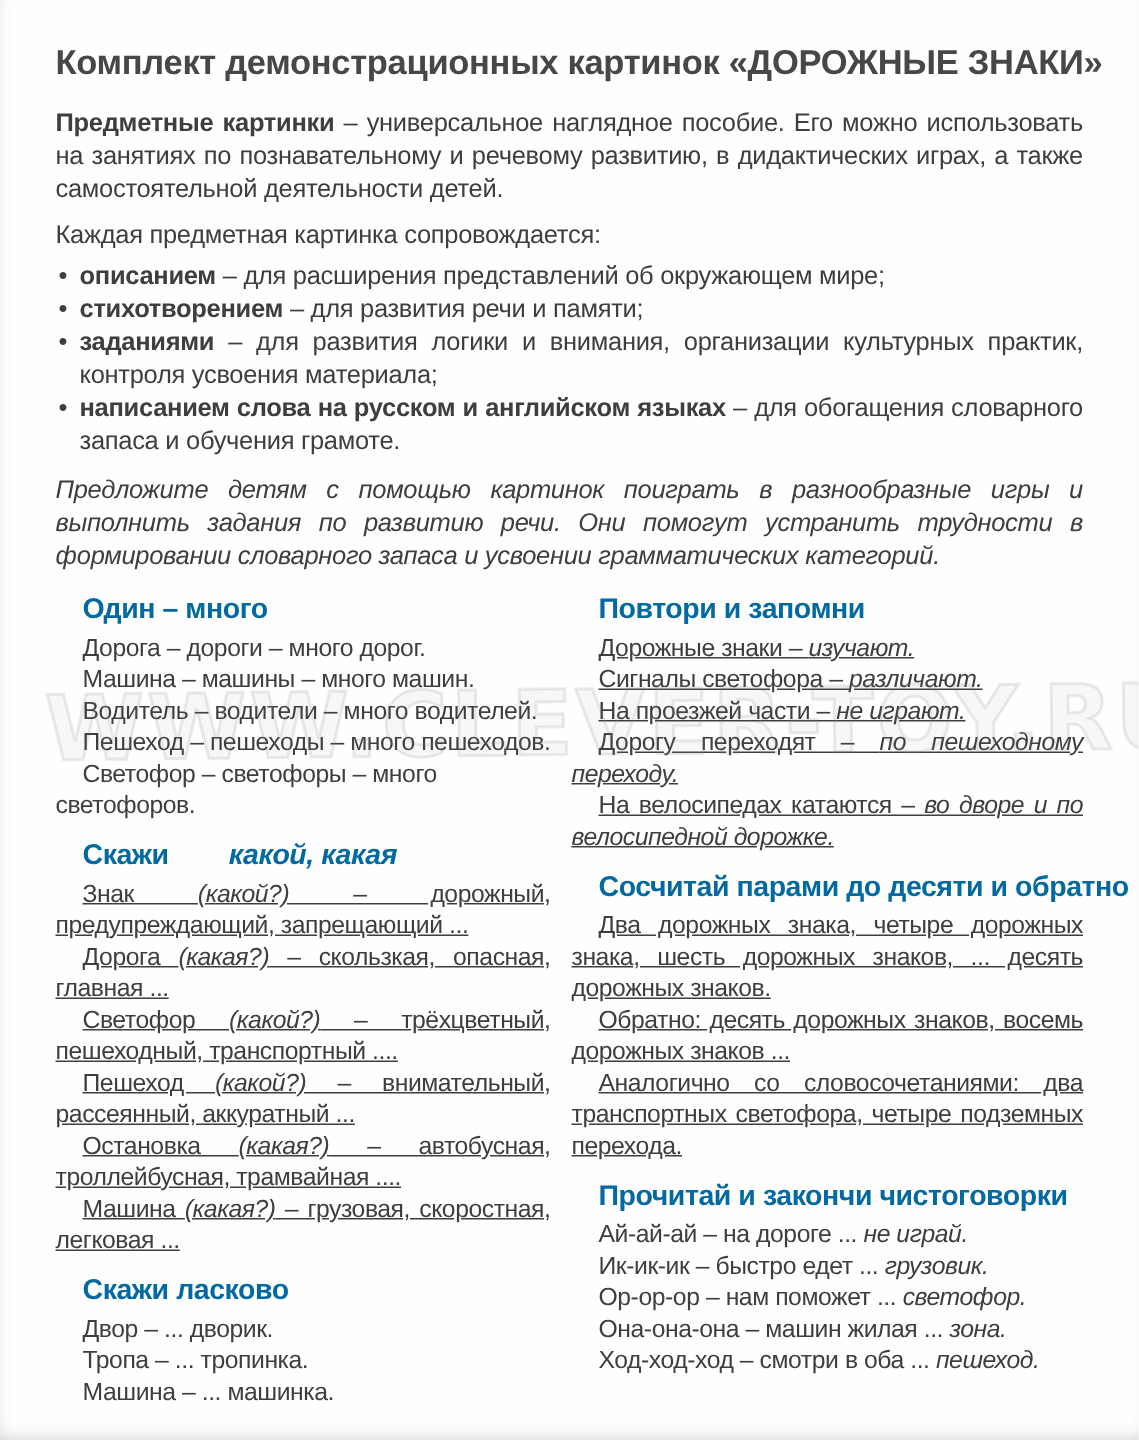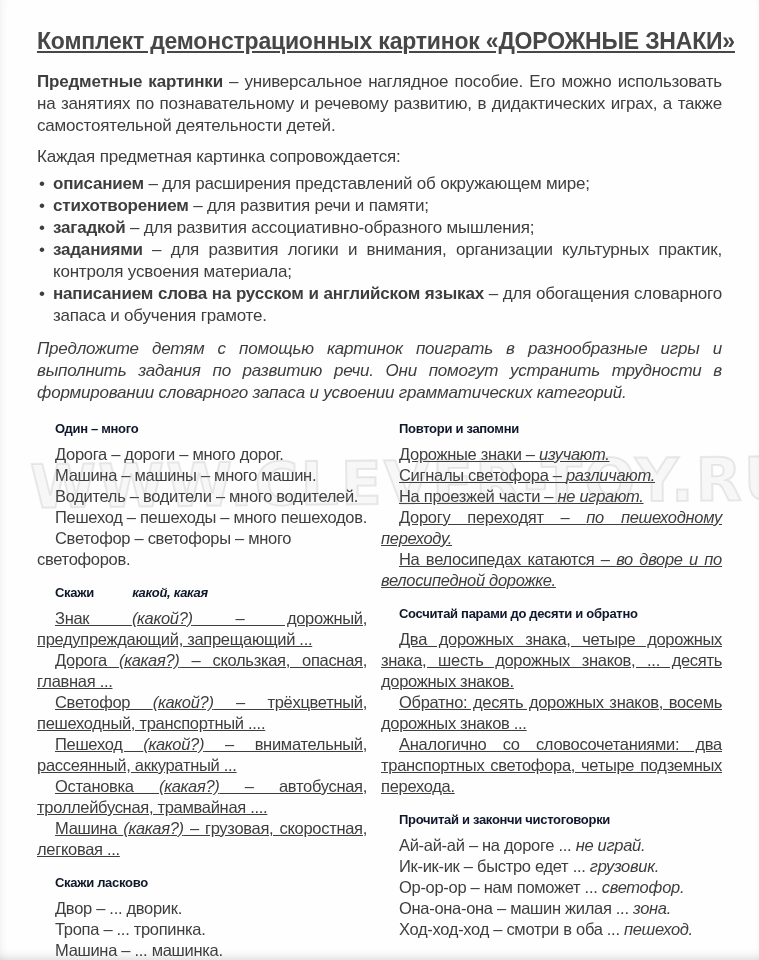--- a/index.html
+++ b/index.html
@@ -10,39 +10,39 @@
   }
   .page{
     position:relative;width:759px;height:960px;box-sizing:border-box;
     padding:24px 37px 0 37px;background:#fefefe;
     box-shadow:inset 0 -9px 12px -9px rgba(0,0,0,0.20),
                inset 9px 0 12px -10px rgba(0,0,0,0.08),
                inset -4px 0 8px -6px rgba(0,0,0,0.05);
   }
   h1.title{
     font-size:23px;line-height:30px;font-weight:bold;color:#474747;
-    text-align:center;margin:2px 0 15px 0;letter-spacing:-0.2px;white-space:nowrap;text-decoration:underline;
+    text-align:center;margin:2px 0 15px 0;letter-spacing:-0.2px;white-space:nowrap;
   }
   .body-par{
     font-size:17px;line-height:22px;margin:0;text-align:justify;letter-spacing:-0.2px;
   }
   .body-par + .body-par{margin-top:9px;}
   ul.bullets{list-style:none;margin:5px 0 0 0;padding:0;}
   ul.bullets li{
     position:relative;padding-left:16px;font-size:17px;line-height:22px;
     text-align:justify;letter-spacing:-0.2px;
   }
   ul.bullets li::before{content:"\2022";position:absolute;left:2px;top:0;}
   p.closing{margin-top:11px;font-style:italic;}
   .columns{display:flex;gap:14px;margin-top:2px;}
   .col{min-width:0;}
   .col.left{flex:0 0 330px;}
   .col.right{flex:1 1 auto;}
   .sec-h{
-    font-size:13px;line-height:21px;font-weight:bold;color:#0f172a;
+    font-size:19px;line-height:21px;font-weight:bold;color:#0369a1;
     margin:12px 0 5px 0;text-indent:18px;letter-spacing:-0.3px;white-space:nowrap;
   }
   .col-par{
     font-size:16.5px;line-height:21px;margin:0;text-indent:18px;letter-spacing:-0.3px;
   }
   .col-par.just{text-align:justify;text-decoration:underline;}
   .s-n{}
   .s-b{font-weight:bold;}
   .s-i{font-style:italic;}
   .s-bi{font-weight:bold;font-style:italic;margin-left:35px;}
@@ -66,21 +66,20 @@
   <h1 class="title">Комплект демонстрационных картинок «ДОРОЖНЫЕ ЗНАКИ»</h1>
 
   <div>
       <p class="body-par"><span class="s-b">Предметные картинки</span><span class="s-n"> – универсальное наглядное пособие. Его можно использовать на занятиях по познавательному и речевому развитию, в дидактических играх, а также самостоятельной деятельности детей.</span></p>
       <p class="body-par"><span class="s-n">Каждая предметная картинка сопровождается:</span></p>
     </div>
 
   <ul class="bullets">
       <li><span class="s-b">описанием</span><span class="s-n"> – для расширения представлений об окружающем мире;</span></li>
       <li><span class="s-b">стихотворением</span><span class="s-n"> – для развития речи и памяти;</span></li>
-      <li><span class="s-b">загадкой</span><span class="s-n"> – для развития ассоциативно-образного мышления;</span></li>
       <li><span class="s-b">заданиями</span><span class="s-n"> – для развития логики и внимания, организации культурных практик, контроля усвоения материала;</span></li>
       <li><span class="s-b">написанием слова на русском и английском языках</span><span class="s-n"> – для обогащения словарного запаса и обучения грамоте.</span></li>
     </ul>
 
   <p class="body-par closing">Предложите детям с помощью картинок поиграть в разнообразные игры и выполнить задания по развитию речи. Они помогут устранить трудности в формировании словарного запаса и усвоении грамматических категорий.</p>
 
   <div class="columns">
     <div class="col left">
         <h2 class="sec-h"><span class="s-b">Один – много</span></h2>
         <p class="col-par"><span class="s-n">Дорога – дороги – много дорог.</span></p>

